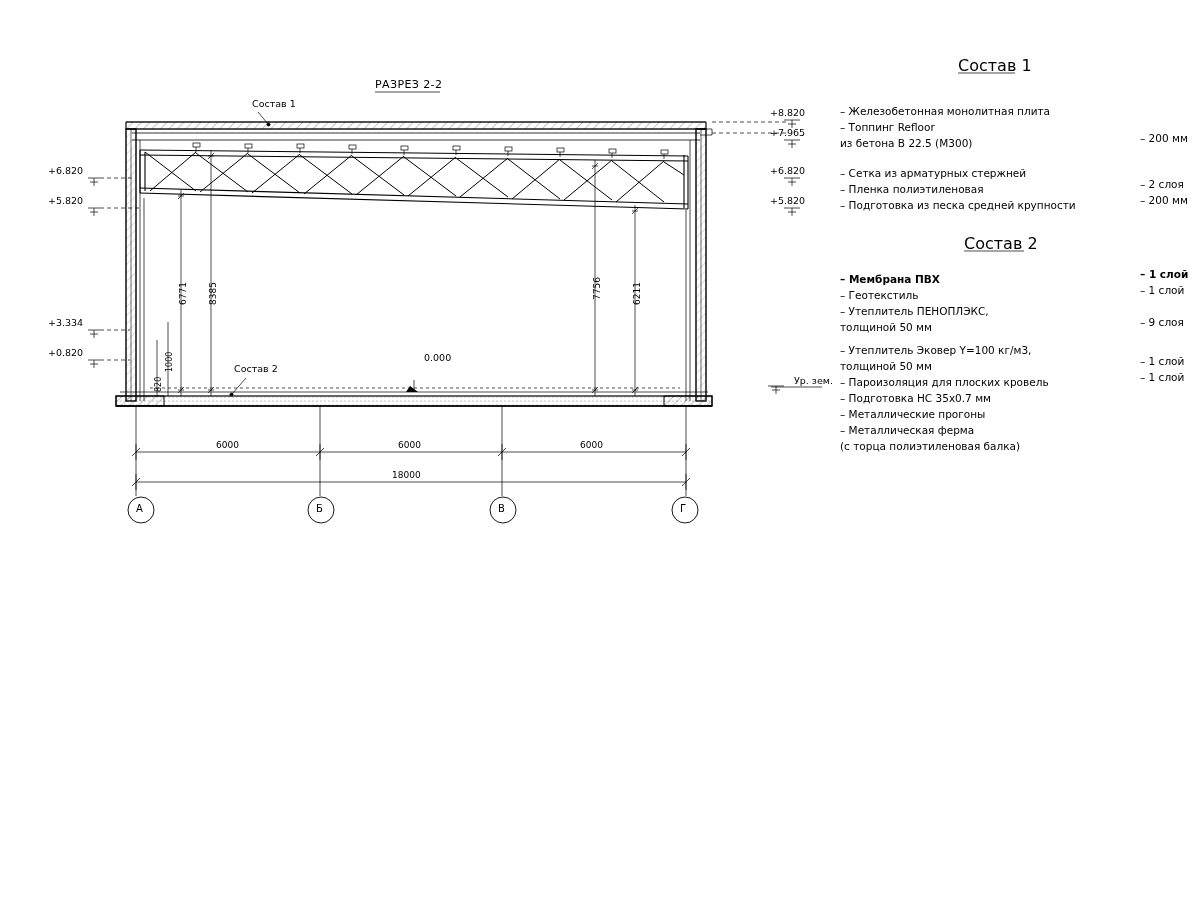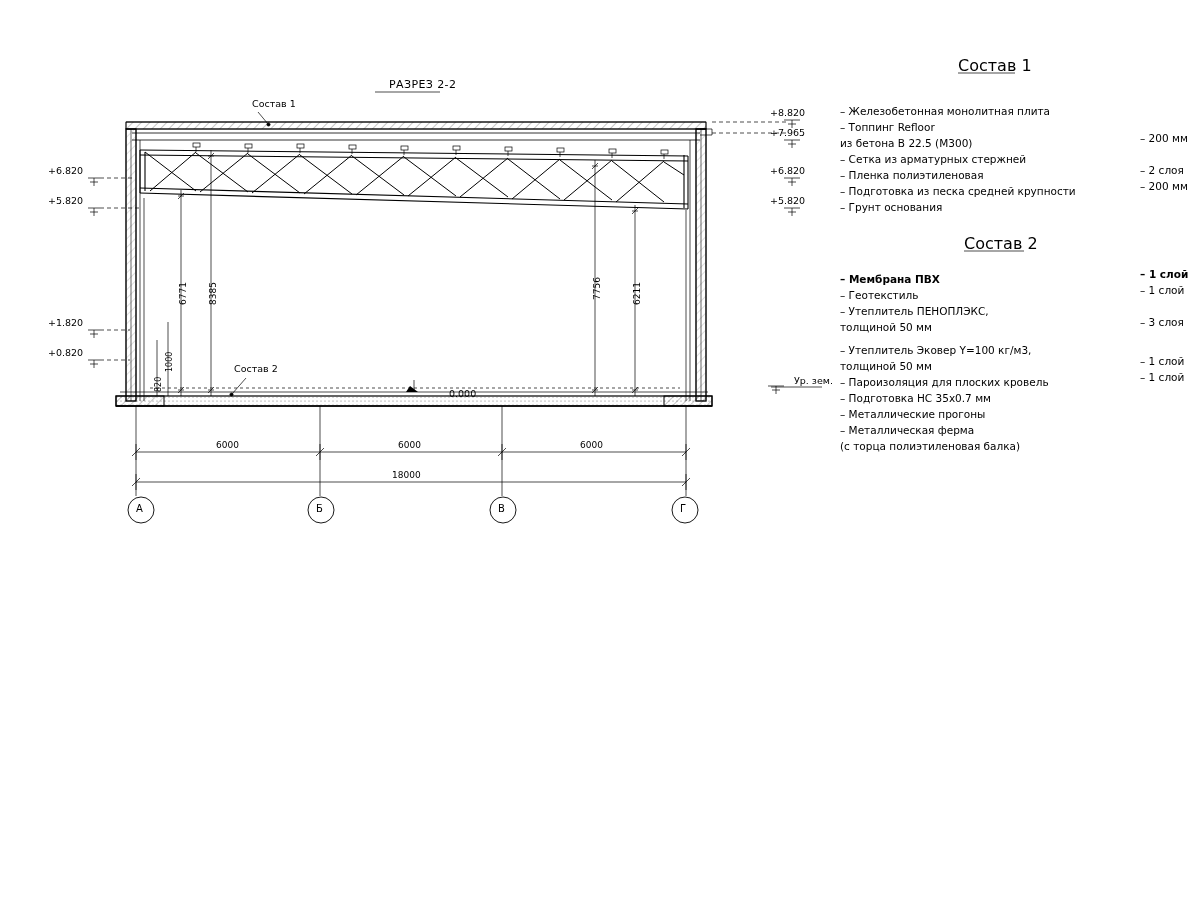--- a/index.html
+++ b/index.html
@@ -275,29 +275,29 @@
     </g>
 
     <path d="M375,92 L440,92" class="ln thin"></path>
 
     <path d="M958,73 L1015,73" class="ln thin"></path>
     <path d="M964,251 L1024,251" class="ln thin"></path>
 
     <path d="M771,387 L822,387" class="ln thin"></path>
   </svg>
 
-  <div class="abs ttl" style="left:389px;top:78px;">РАЗРЕЗ 2-2</div>
+  <div class="abs ttl" style="left:375px;top:78px;">РАЗРЕЗ 2-2</div>
 
   <div class="abs lbl" style="left:252px;top:98px;">Состав 1</div>
   <div class="abs lbl" style="left:234px;top:363px;">Состав 2</div>
-  <div class="abs lbl" style="left:424px;top:388px;margin-left:25px;">0.000</div>
+  <div class="abs lbl" style="left:424px;top:352px;">0.000</div>
 
   <div class="abs lbl" style="left:48px;top:165px;">+6.820</div>
   <div class="abs lbl" style="left:48px;top:195px;">+5.820</div>
-  <div class="abs lbl" style="left:48px;top:317px;">+1.820</div>
+  <div class="abs lbl" style="left:48px;top:317px;">+3.334</div>
   <div class="abs lbl" style="left:48px;top:347px;">+0.820</div>
 
   <div class="abs lbl" style="left:770px;top:107px;">+8.820</div>
   <div class="abs lbl" style="left:770px;top:127px;">+7.965</div>
   <div class="abs lbl" style="left:770px;top:165px;">+6.820</div>
   <div class="abs lbl" style="left:770px;top:195px;">+5.820</div>
   <div class="abs lbl" style="left:794px;top:375px;">Ур. зем.</div>
 
   <div class="abs dim vert" style="left:178px;top:305px;">6771</div>
   <div class="abs dim vert" style="left:208px;top:305px;">8385</div>
@@ -323,55 +323,51 @@
       <span class="spec" style="position:absolute;left:300px;"></span>
     </div>
     <div style="position:relative;height:16px;">
       <span class="spec">– Топпинг Refloor</span>
       <span class="spec" style="position:absolute;left:300px;"></span>
     </div>
     <div style="position:relative;height:16px;">
       <span class="spec">   из бетона В 22.5 (М300)</span>
       <span class="spec" style="position:absolute;left:300px;">– 200 мм</span>
     </div>
-    <div style="position:relative;height:16px;">
+    <div style="position:relative;height:16px;margin-top:14px;">
       <span class="spec">– Сетка из арматурных стержней</span>
       <span class="spec" style="position:absolute;left:300px;"></span>
     </div>
     <div style="position:relative;height:16px;">
       <span class="spec">– Пленка полиэтиленовая</span>
       <span class="spec" style="position:absolute;left:300px;">– 2 слоя</span>
     </div>
     <div style="position:relative;height:16px;">
       <span class="spec">– Подготовка из песка средней крупности</span>
       <span class="spec" style="position:absolute;left:300px;">– 200 мм</span>
-    </div>
-    <div style="position:relative;height:16px;">
-      <span class="spec">– Грунт основания</span>
-      <span class="spec" style="position:absolute;left:300px;"></span>
     </div>
   </div>
 
   <div class="abs" style="left:964px;top:234px;">Состав 2</div>
   <div class="abs" style="left:840px;top:268px;width:360px;">
     <div style="position:relative;height:16px;font-weight:bold;">
       <span class="spec">– Мембрана ПВХ</span>
       <span class="spec" style="position:absolute;left:300px;">– 1 слой</span>
     </div>
     <div style="position:relative;height:16px;">
       <span class="spec">– Геотекстиль</span>
       <span class="spec" style="position:absolute;left:300px;">– 1 слой</span>
     </div>
     <div style="position:relative;height:16px;">
       <span class="spec">– Утеплитель ПЕНОПЛЭКС,</span>
       <span class="spec" style="position:absolute;left:300px;"></span>
     </div>
     <div style="position:relative;height:16px;">
       <span class="spec">   толщиной 50 мм</span>
-      <span class="spec" style="position:absolute;left:300px;">– 3 слоя</span>
+      <span class="spec" style="position:absolute;left:300px;">– 9 слоя</span>
     </div>
     <div style="position:relative;height:16px;margin-top:7px;">
       <span class="spec">– Утеплитель Эковер Y=100 кг/м3,</span>
       <span class="spec" style="position:absolute;left:300px;"></span>
     </div>
     <div style="position:relative;height:16px;">
       <span class="spec">   толщиной 50 мм</span>
       <span class="spec" style="position:absolute;left:300px;">– 1 слой</span>
     </div>
     <div style="position:relative;height:16px;">

